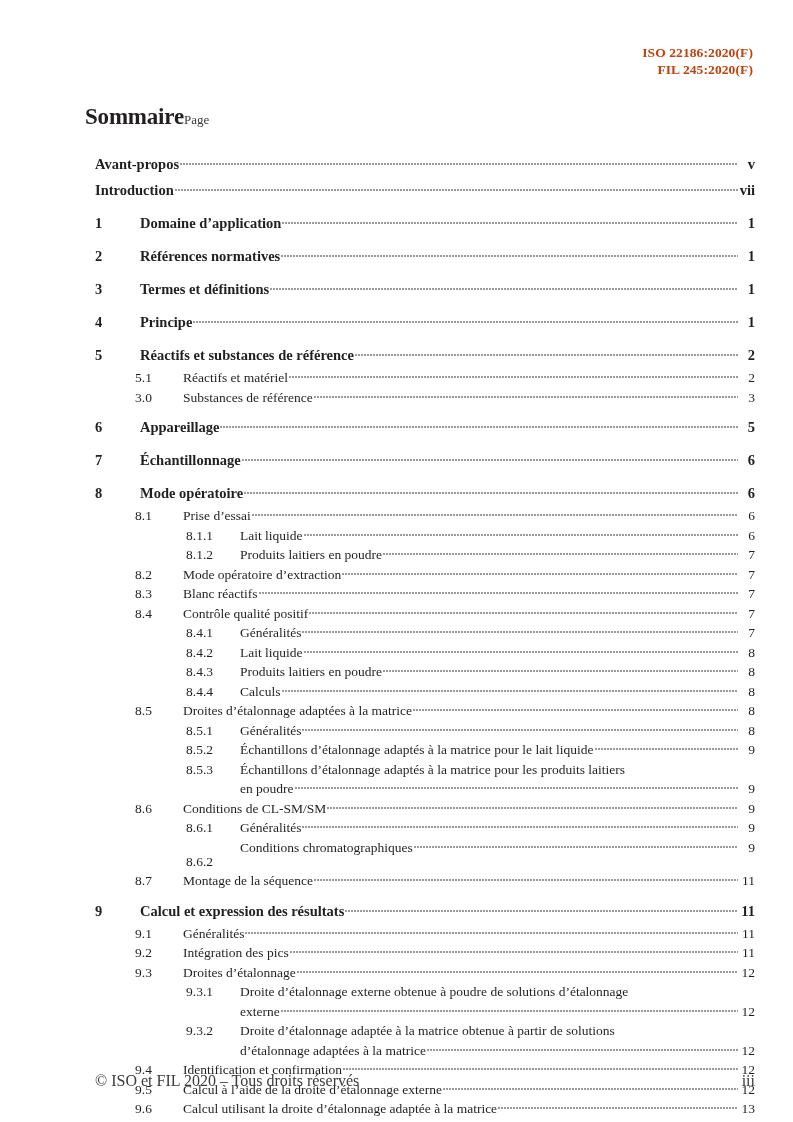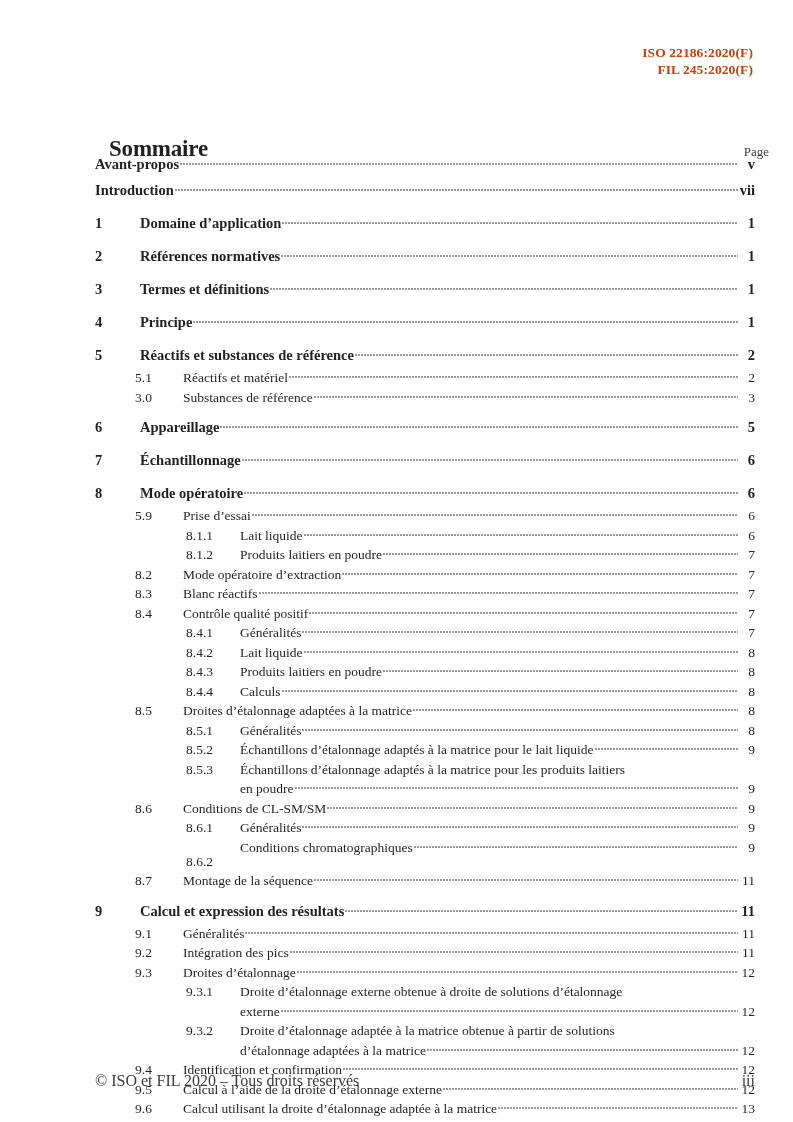--- a/index.html
+++ b/index.html
@@ -31,27 +31,26 @@
     font-weight: bold;
     font-size: 13.5px;
     line-height: 17px;
     letter-spacing: 0.1px;
     color: #c2410c;
   }
 
   
   .title-row {
     position: absolute;
-    left: 109px;
+    left: 85px;
     top: 104px;
     width: 660px;
     display: flex;
     align-items: baseline;
-    justify-content: space-between;
-    margin-top: 32px;
+    justify-content: flex-start;
   }
   .toc-title {
     font-family: "Liberation Serif", serif;
     font-weight: bold;
     font-size: 23px;
     letter-spacing: -0.2px;
     color: #231f20;
   }
   .page-word {
     font-family: "Liberation Serif", serif;
@@ -299,21 +298,21 @@
         <div class="body-col">
           <div class="line">
             <span class="txt">Mode opératoire</span>
             <span class="leader"></span>
             <span class="pg">6</span>
           </div>
         </div>
       </div>
       <div class="toc-entry lvl2">
         <span class="sp sp40"></span>
-        <span class="num" style="width: 48px;">5.9</span>
+        <span class="num" style="width: 48px;">8.1</span>
         <div class="body-col">
           <div class="line">
             <span class="txt">Prise d’essai</span>
             <span class="leader"></span>
             <span class="pg">6</span>
           </div>
         </div>
       </div>
       <div class="toc-entry lvl3">
         <span class="sp sp91"></span>
@@ -546,21 +545,21 @@
             <span class="leader"></span>
             <span class="pg">12</span>
           </div>
         </div>
       </div>
       <div class="toc-entry lvl3">
         <span class="sp sp91"></span>
         <span class="num" style="width: 54px;">9.3.1</span>
         <div class="body-col">
           <div class="line">
-            <span class="txt">Droite d’étalonnage externe obtenue à droite de solutions d’étalonnage</span>
+            <span class="txt">Droite d’étalonnage externe obtenue à poudre de solutions d’étalonnage</span>
           </div>
           <div class="line">
             <span class="txt">externe</span>
             <span class="leader"></span>
             <span class="pg">12</span>
           </div>
         </div>
       </div>
       <div class="toc-entry lvl3">
         <span class="sp sp91"></span>

